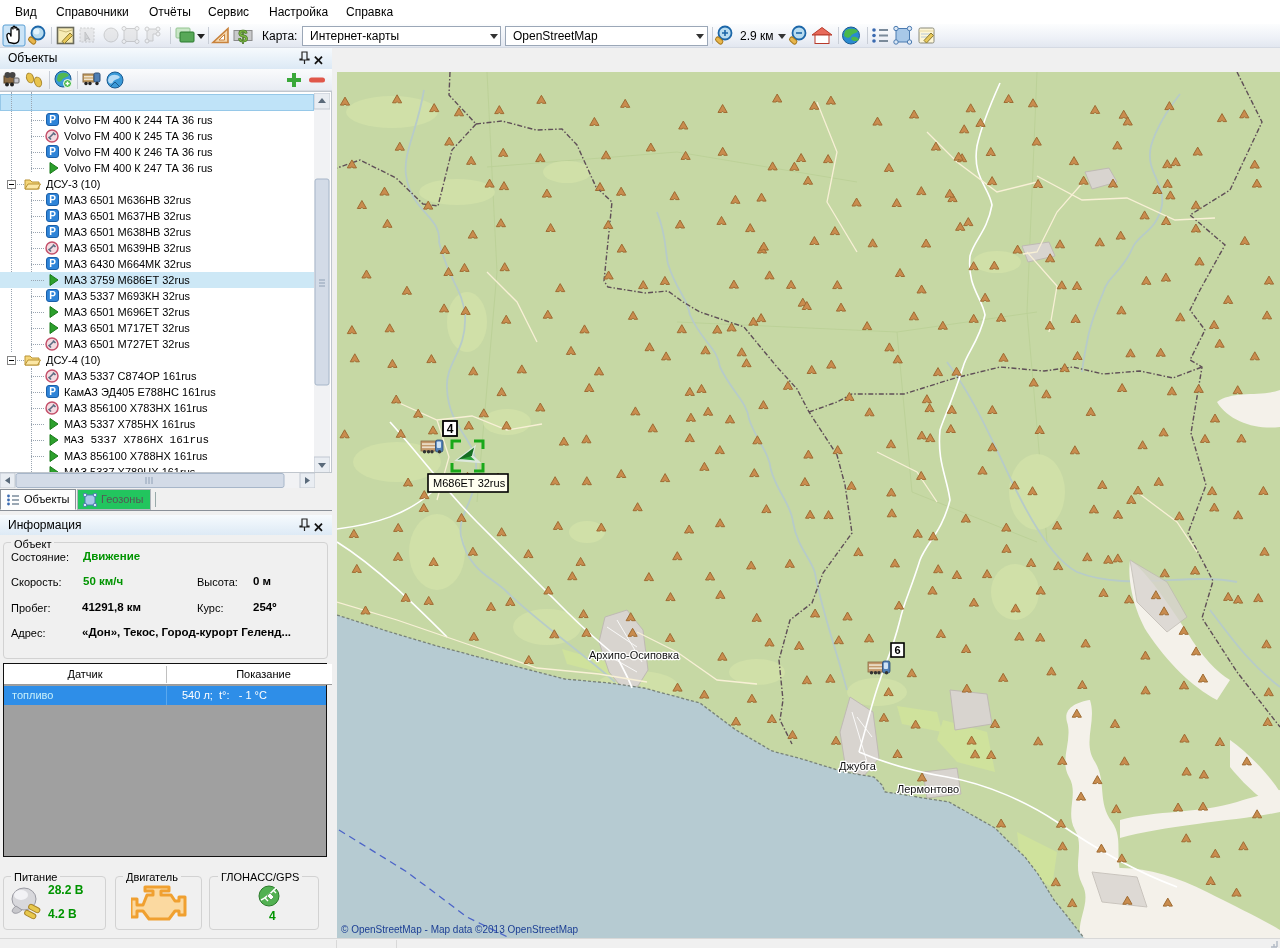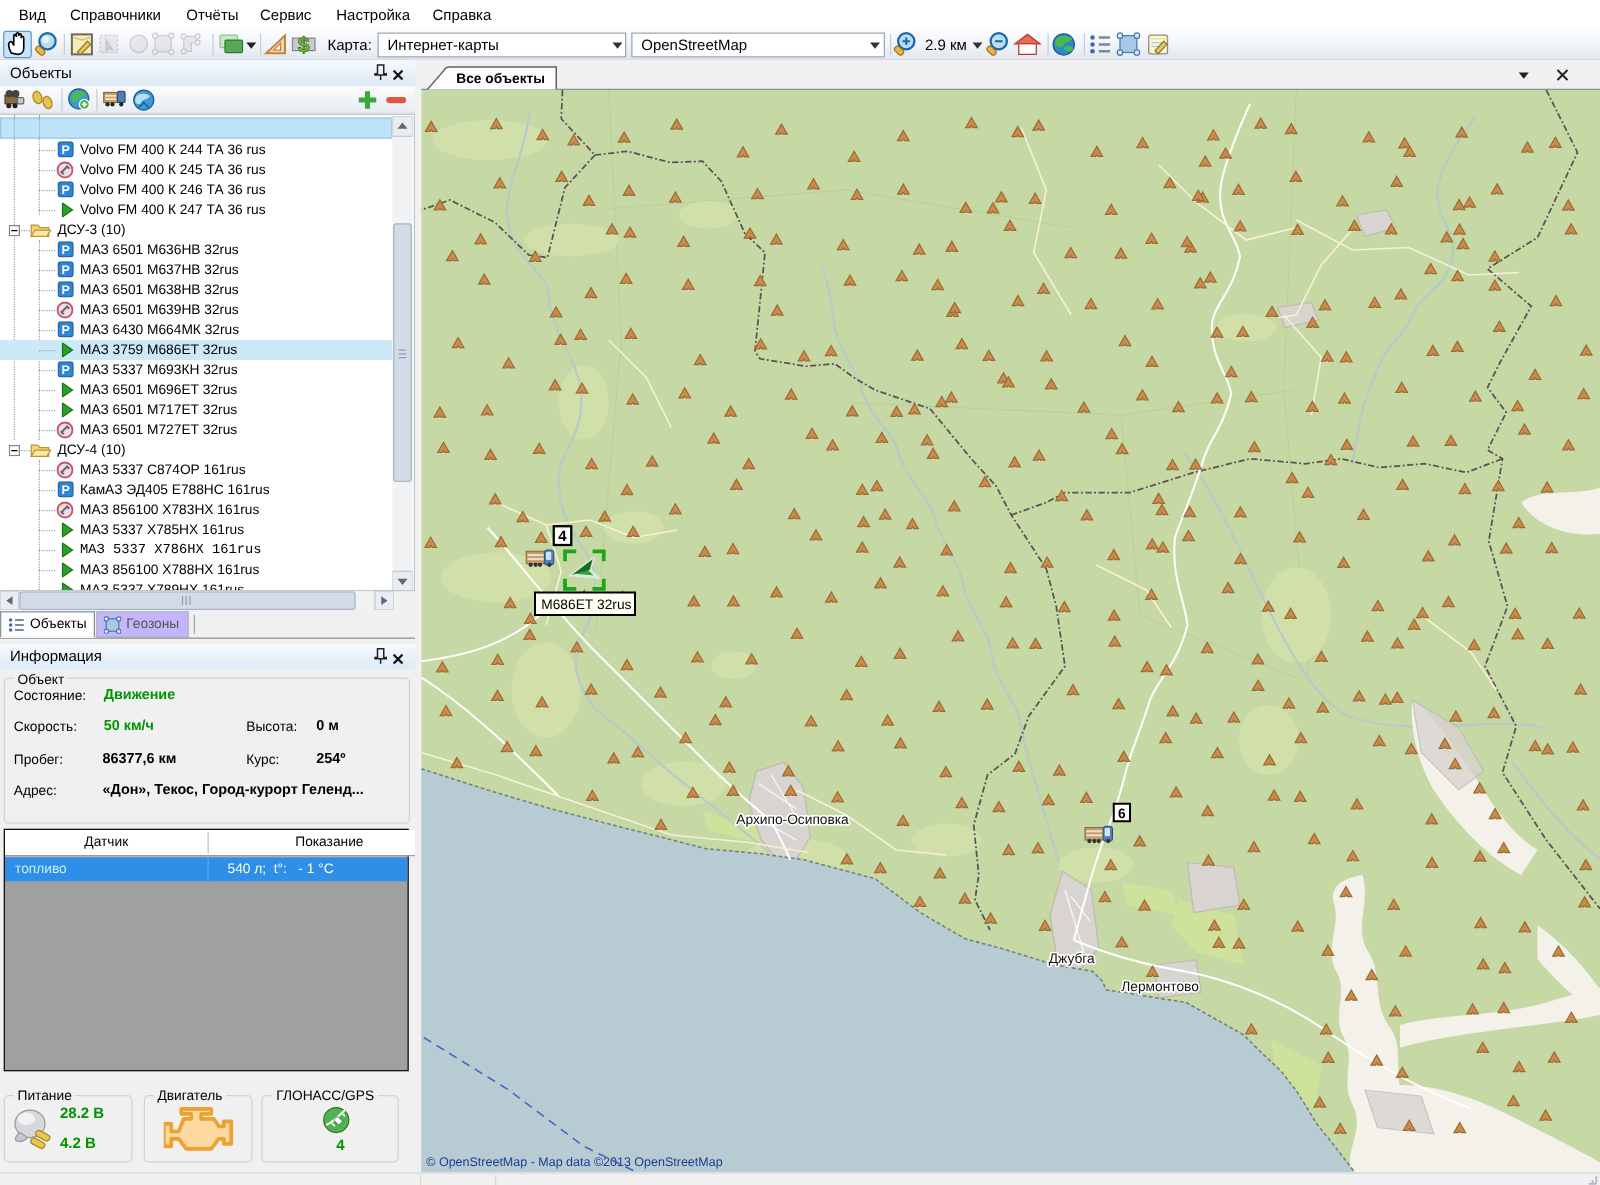--- a/index.html
+++ b/index.html
@@ -389,21 +389,21 @@
 <path d="M146,4 L146,11 M149,4 L149,11 M152,4 L152,11" stroke="#8fa0b5" stroke-width="1"></path>
 </svg>
       </div>
     <div id="treetabs">
       <div class="ttab" style="left:0;width:76px;background:#fdfdfd;border:1px solid #8a9098;border-bottom:1px solid #fdfdfd;z-index:2"><svg width="14" height="14" style="position:absolute;left:5px;top:3px">
             <circle cx="2.5" cy="3" r="1.4" fill="#3a6ab0"></circle>
             <circle cx="2.5" cy="7" r="1.4" fill="#3a6ab0"></circle>
             <circle cx="2.5" cy="11" r="1.4" fill="#3a6ab0"></circle>
             <path d="M6,3 L13,3 M6,7 L13,7 M6,11 L13,11" stroke="#7a8a9a" stroke-width="1.6"></path>
           </svg>Объекты</div>
-      <div class="ttab" style="left:77px;width:74px;background:#c4b5fd;border:1px solid #b0b6bd;color:#555"><svg width="14" height="14" style="position:absolute;left:5px;top:3px">
+      <div class="ttab" style="left:77px;width:74px;background:#22c55e;border:1px solid #b0b6bd;color:#555"><svg width="14" height="14" style="position:absolute;left:5px;top:3px">
             <rect x="2" y="2" width="10" height="10" fill="#a8c8e8" stroke="#4a7ab0"></rect>
             <circle cx="2" cy="2" r="1.8" fill="#dce8f5" stroke="#4a7ab0"></circle>
             <circle cx="12" cy="2" r="1.8" fill="#dce8f5" stroke="#4a7ab0"></circle>
             <circle cx="2" cy="12" r="1.8" fill="#dce8f5" stroke="#4a7ab0"></circle>
             <circle cx="12" cy="12" r="1.8" fill="#dce8f5" stroke="#4a7ab0"></circle>
           </svg>Геозоны</div>
       <i style="position:absolute;left:155px;top:4px;height:15px;border-left:1px solid #9aa"></i>
       <i style="position:absolute;left:0;top:22px;width:332px;border-top:1px solid #8a9098"></i>
     </div>
     <div class="pheader" style="top:467px">Информация
@@ -415,21 +415,21 @@
     <div id="infobody">
       <div class="gbox" style="left:3px;top:7px;width:325px;height:117px"></div>
       <div class="glabel" style="left:11px;top:3px">Объект</div>
       <div class="irow" style="left:11px;top:16px">Состояние:</div>
       <div class="irow ival green" style="left:83px;top:15px">Движение</div>
       <div class="irow" style="left:11px;top:41px">Скорость:</div>
       <div class="irow ival green" style="left:83px;top:40px">50 км/ч</div>
       <div class="irow" style="left:197px;top:41px">Высота:</div>
       <div class="irow ival" style="left:253px;top:40px">0 м</div>
       <div class="irow" style="left:11px;top:67px">Пробег:</div>
-      <div class="irow ival" style="left:82px;top:66px">86377,6 км</div>
+      <div class="irow ival" style="left:82px;top:66px">41291,8 км</div>
       <div class="irow" style="left:197px;top:67px">Курс:</div>
       <div class="irow ival" style="left:253px;top:66px">254º</div>
       <div class="irow" style="left:11px;top:92px">Адрес:</div>
       <div class="irow ival" style="left:82px;top:91px">«Дон», Текос, Город-курорт Геленд...</div>
       <div id="sensors">
         <div style="position:absolute;left:0;top:0;width:356px;height:21px;background:#fff;border-bottom:1px solid #9a9a9a;font-size:11px">
           <span style="position:absolute;left:0;width:162px;text-align:center;top:4px">Датчик</span>
           <span style="position:absolute;left:163px;right:0;text-align:center;top:4px">Показание</span>
           <i style="position:absolute;left:162px;top:2px;height:17px;border-left:1px solid #c0c0c0"></i>
         </div>
@@ -467,30 +467,20 @@
 <path d="M4,16 C9,14 15,8 19,4" stroke="#fff" stroke-width="1.6" fill="none"></path>
 <path d="M13,9 L17,13 L14,16 L10,12 Z" fill="#fff" stroke="#2a7a2a" stroke-width="0.6"></path>
 <path d="M8,14 L11,17 M16,6 L19,9" stroke="#fff" stroke-width="1.4"></path>
 </svg>
         <div class="irow ival green" style="left:60px;top:33px;font-size:12px">4</div>
       </div>
     </div>
   </div>
   <div id="splitter"></div>
   <div id="maparea">
-    <div id="maptabs">
-      <svg width="120" height="24" style="position:absolute;left:2px;top:0">
-        <path d="M3,23.5 L16,8.5 Q17.5,5.5 21,5.5 L106,5.5 L106,23.5" fill="#fdfdfd" stroke="#5a6066" stroke-width="1.2"></path>
-        <text x="26" y="18" font-size="11" font-weight="bold" fill="#000" font-family="Liberation Sans">Все объекты</text>
-      </svg>
-      <svg width="50" height="24" style="position:absolute;right:20px;top:0">
-        <path d="M5,10 L13,10 L9,15 Z" fill="#222"></path>
-        <path d="M36,8 L44,16 M44,8 L36,16" stroke="#222" stroke-width="1.6"></path>
-      </svg>
-    </div>
     <div id="mapsvgwrap"><svg width="943" height="866" viewBox="0 0 943 866" font-family="Liberation Sans, sans-serif">
 <defs>
 <symbol id="pk" overflow="visible">
  <path d="M0,-4.4 L4.6,3.6 L1.1,3.6 L0,2.4 L-1.1,3.6 L-4.6,3.6 Z" fill="#c98c4e" stroke="#9e6c33" stroke-width="1"></path>
 </symbol>
 <g id="truck">
  <rect x="0" y="3" width="15" height="10" fill="#c49a6c" stroke="#8a6a44" stroke-width="0.8"></rect>
  <rect x="1" y="5.2" width="13" height="1.7" fill="#ecdfca"></rect>
  <rect x="1" y="8.4" width="13" height="1.7" fill="#ecdfca"></rect>
  <rect x="14.5" y="2" width="7.5" height="12" rx="2" fill="#4f7fb5" stroke="#2d4f77" stroke-width="0.8"></rect>

